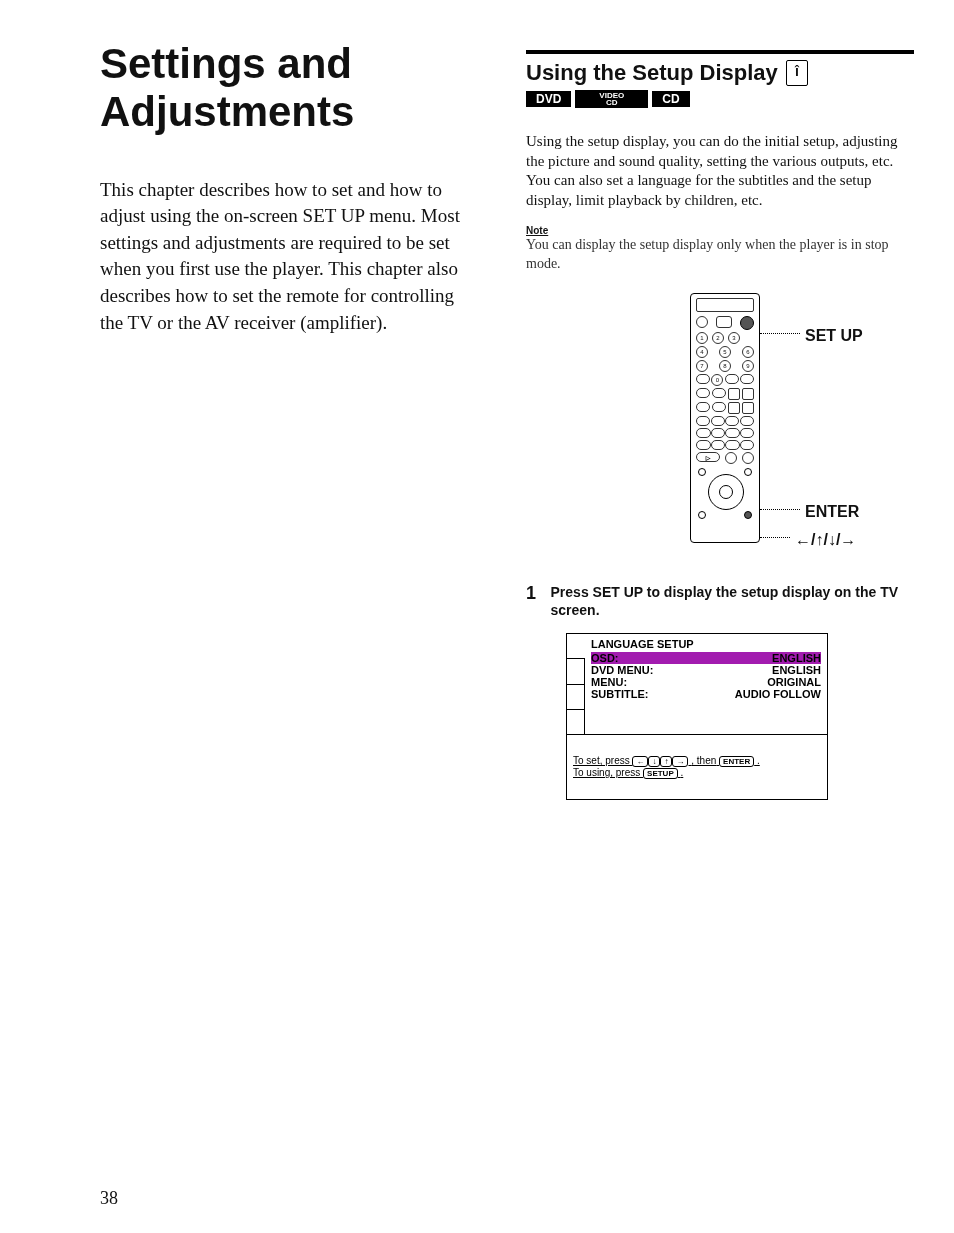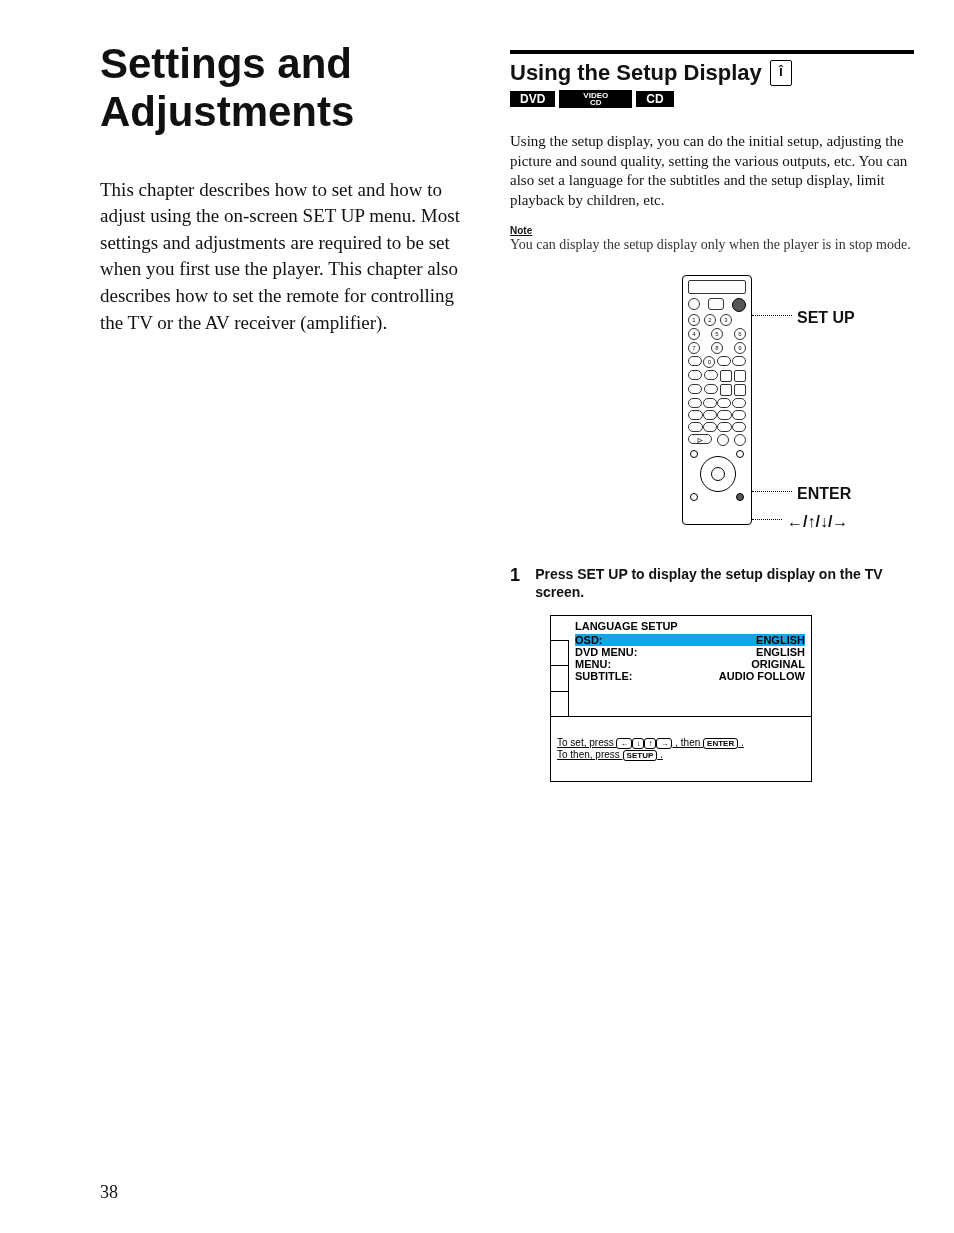--- a/index.html
+++ b/index.html
@@ -20,20 +20,21 @@
   .columns {
     display: flex;
     gap: 40px;
   }
   .col-left {
     width: 370px;
   }
   .col-right {
     flex: 1;
     padding-top: 10px;
+    margin-left: 16px;
   }
   .main-title {
     font-family: Arial, Helvetica, sans-serif;
     font-weight: 900;
     font-size: 42px;
     line-height: 1.15;
     margin: 0 0 40px 0;
   }
   .intro {
     font-size: 19px;
@@ -248,21 +249,21 @@
   .osd-main {
     flex: 1;
     padding: 4px 6px;
   }
   .osd-title { margin-bottom: 2px; }
   .osd-row {
     display: flex;
     justify-content: space-between;
   }
   .osd-row.sel {
-    background: #0ea5e9;
+    background: #a21caf;
     color: #000;
   }
   .osd-bottom {
     border-top: 1.5px solid #000;
     padding: 20px 6px;
     font-size: 10px;
     font-weight: normal;
     text-decoration: underline;
   }
   .osd-bottom .kbd {
@@ -270,21 +271,21 @@
     border: 1px solid #000;
     border-radius: 3px;
     padding: 0 3px;
     font-size: 8px;
     font-weight: bold;
     vertical-align: middle;
   }
   .page-number {
     position: absolute;
     left: 100px;
-    bottom: 30px;
+    bottom: 24px;
     font-family: "Palatino Linotype", serif;
     font-size: 18px;
   }
 </style>
 </head>
 <body>
 
 <div class="page">
   <div class="columns">
 
@@ -437,21 +438,21 @@
         </div>
         <div class="osd-bottom">
           <div>
             <span>To set, press </span>
             <span class="kbd">←</span><span class="kbd">↓</span><span class="kbd">↑</span><span class="kbd">→</span>
             <span>, then</span>
             <span class="kbd">ENTER</span>
             <span> .</span>
           </div>
           <div>
-            <span>To then, press </span>
+            <span>To using, press </span>
             <span class="kbd">SETUP</span>
             <span> .</span>
           </div>
         </div>
       </div>
 
     </div>
   </div>
 
   <div class="page-number">38</div>

